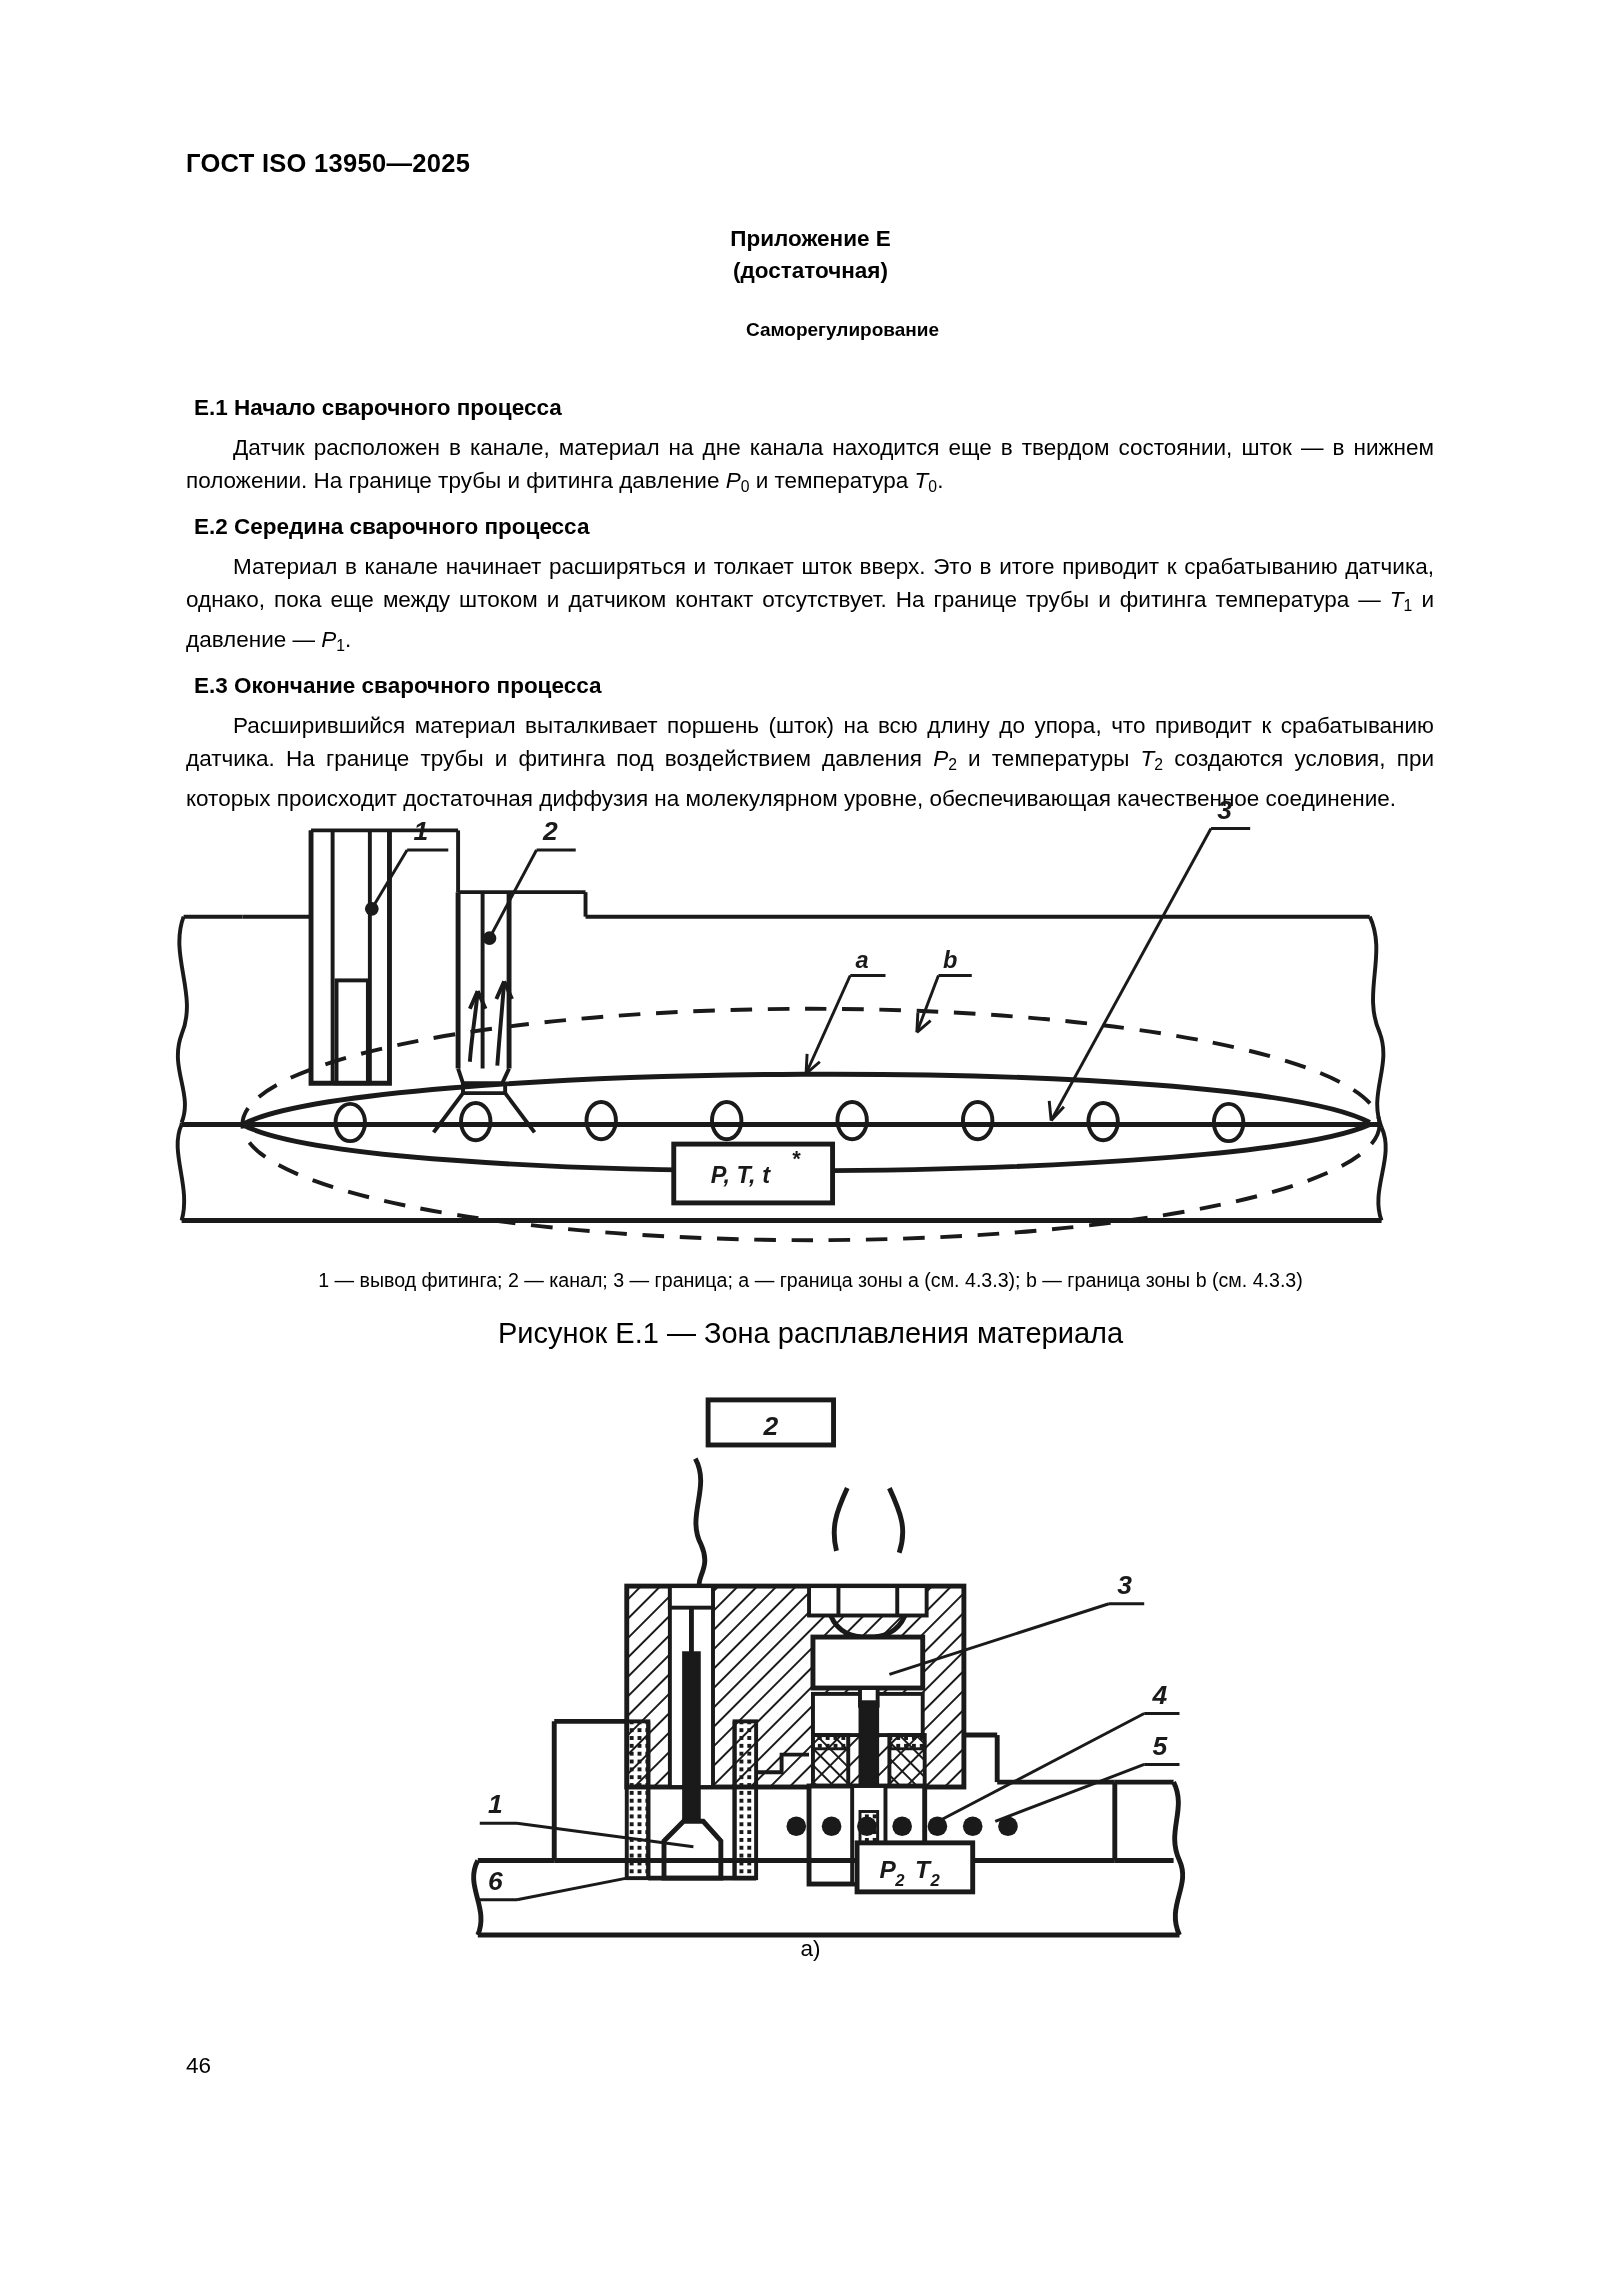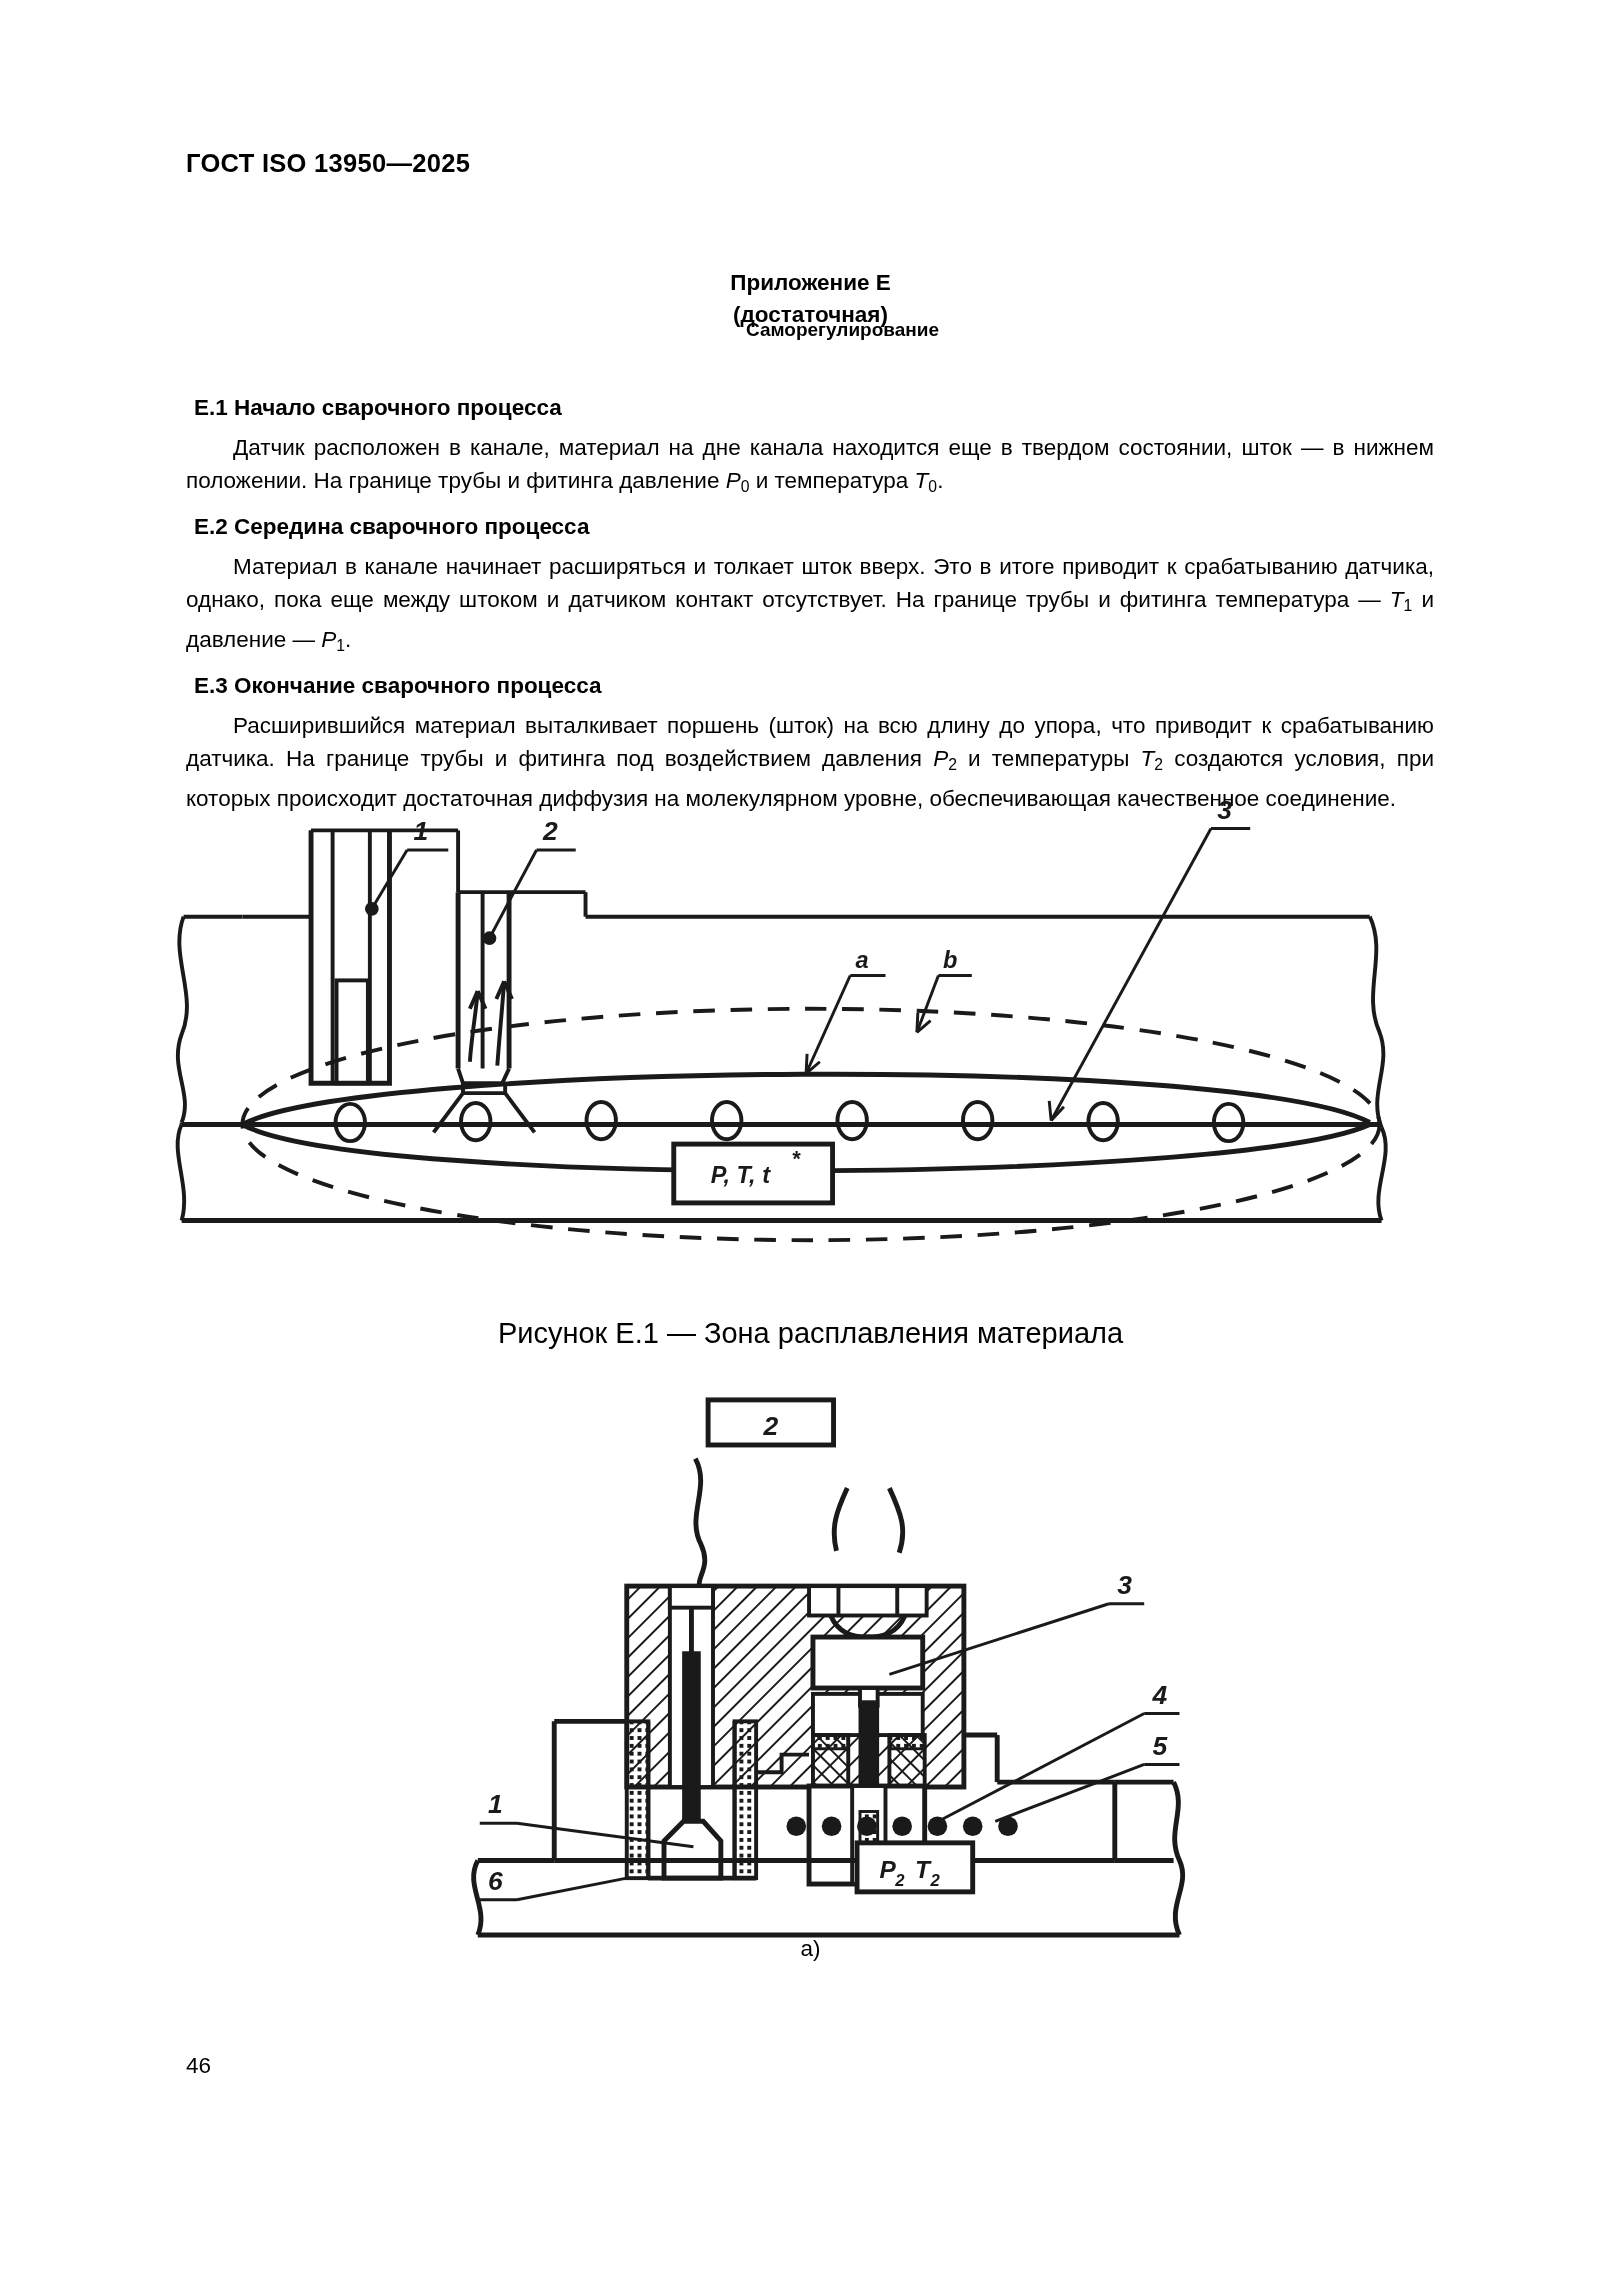--- a/index.html
+++ b/index.html
@@ -34,21 +34,20 @@
     white-space: nowrap;
   }
 
   
   .annex-block {
     position: absolute;
     left: 0;
     top: 223px;
     width: 1621px;
     text-align: center;
-    margin-top: 44px;
   }
   .annex-line {
     font-size: 22.5px;
     font-weight: bold;
     line-height: 32px;
   }
   .annex-subject {
     position: absolute;
     left: 0;
     top: 319px;
@@ -278,20 +277,23 @@
       <text class="num-lbl" x="1082" y="20" text-anchor="middle" fill="#1a1a1a">3</text>
       <text class="zone-lbl" x="712" y="172" text-anchor="middle" fill="#1a1a1a">a</text>
       <text class="zone-lbl" x="802" y="172" text-anchor="middle" fill="#1a1a1a">b</text>
 
       <rect x="520" y="352" width="162" height="60" fill="#ffffff" stroke="#1a1a1a" stroke-width="5"></rect>
       <text class="box-lbl" x="588" y="392" text-anchor="middle" fill="#1a1a1a">P, T, t</text>
       <text x="640" y="374" font-size="22" font-style="italic" font-weight="bold" fill="#1a1a1a">*</text>
     </svg>
   </div>
 
+  <div class="fig1-legend">
+    <span>1 — вывод фитинга; 2 — канал; 3 — граница; a — граница зоны a (см. 4.3.3); b — граница зоны b (см. 4.3.3)</span>
+  </div>
   <div class="fig1-caption">
     <span>Рисунок Е.1 — Зона расплавления материала</span>
   </div>
 
   <div class="fig2-wrap">
     <svg class="fig2-svg" width="882" height="549" viewBox="0 0 900 560">
       <defs>
         <pattern id="hatch" width="14" height="14" patternTransform="rotate(45)" patternUnits="userSpaceOnUse">
           <line x1="0" y1="0" x2="0" y2="14" stroke="#1a1a1a" stroke-width="4"></line>
         </pattern>

